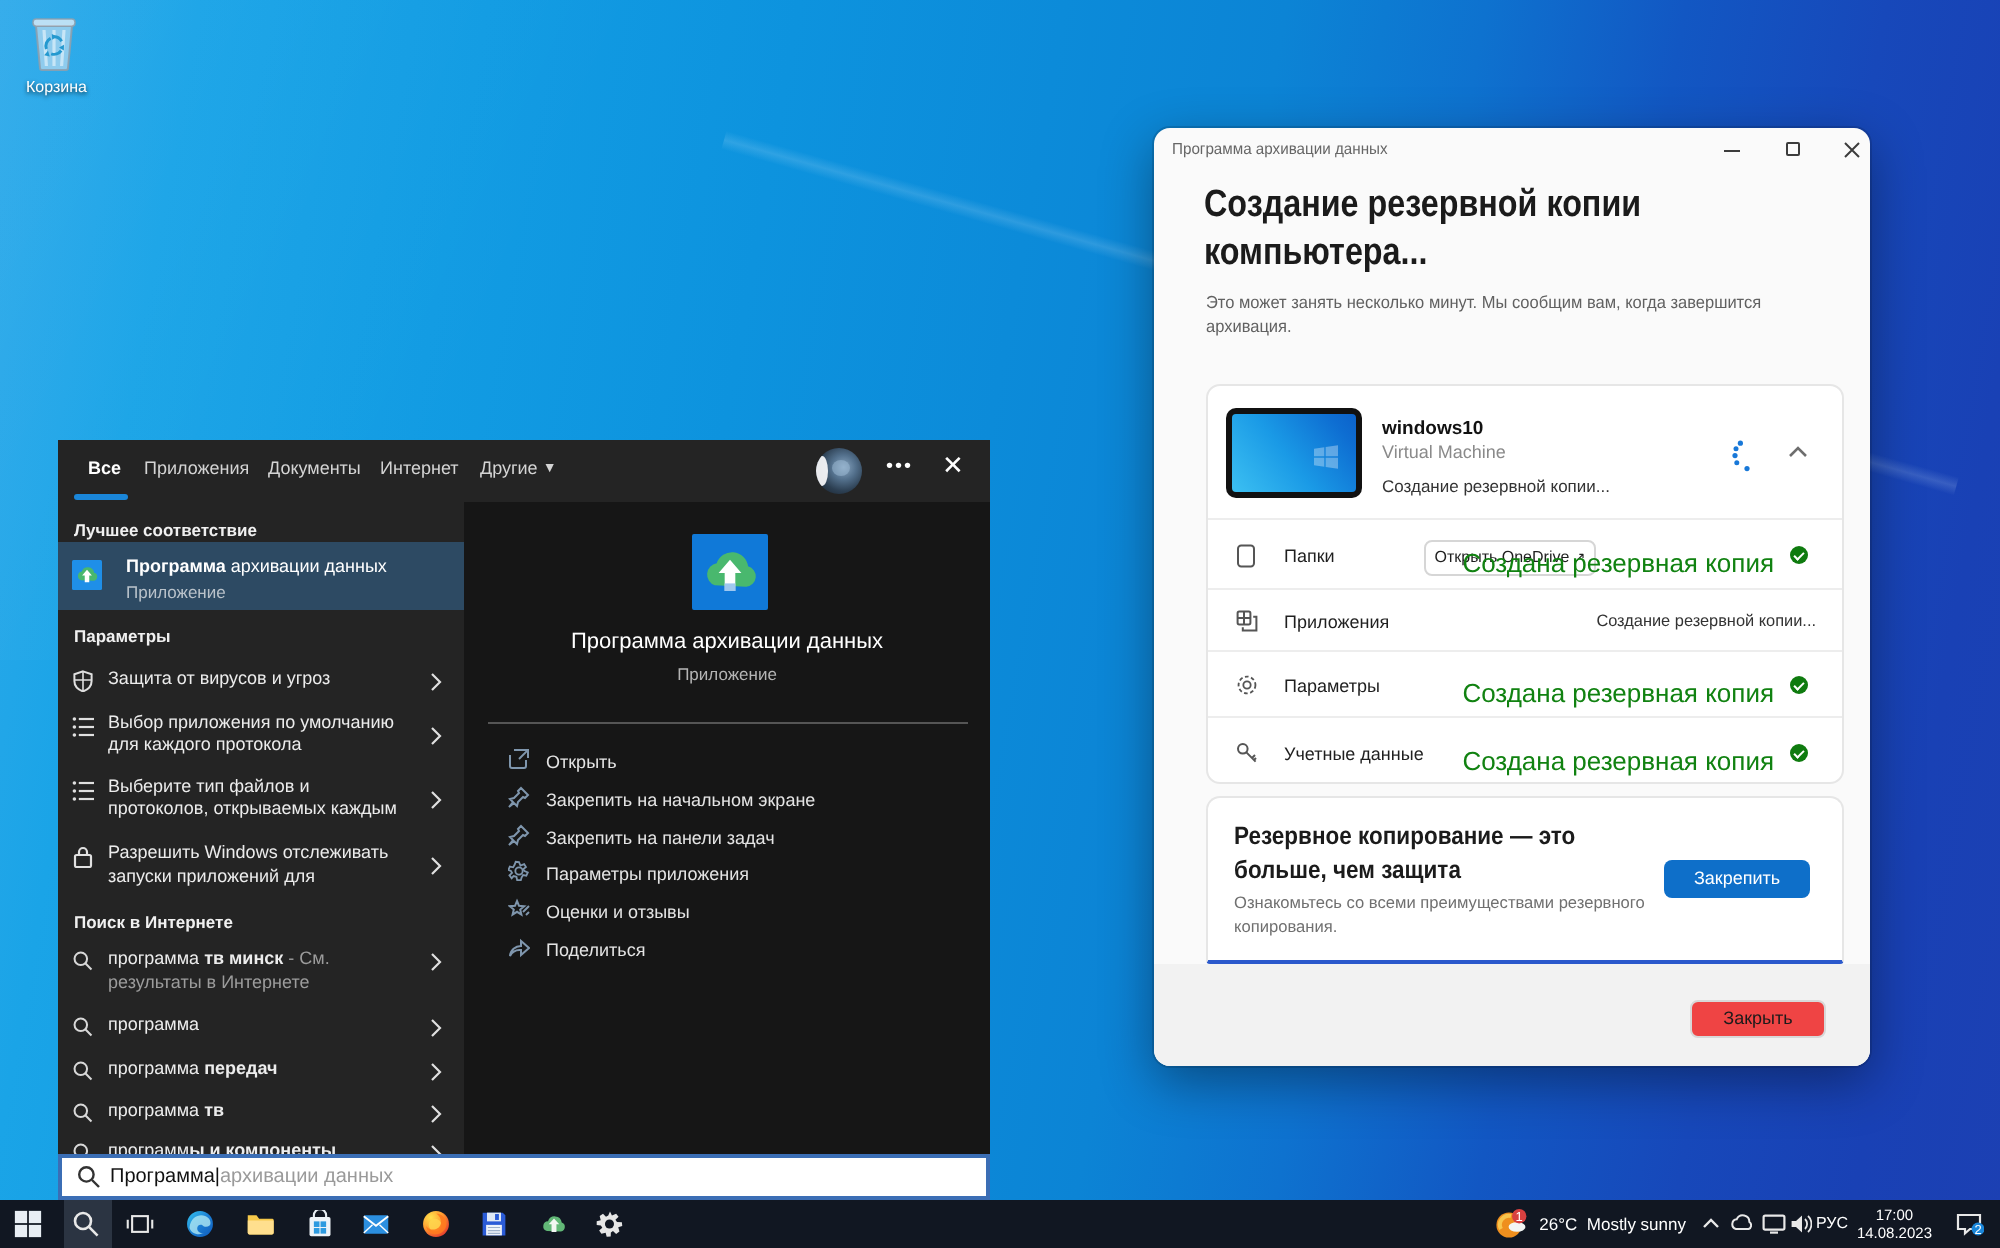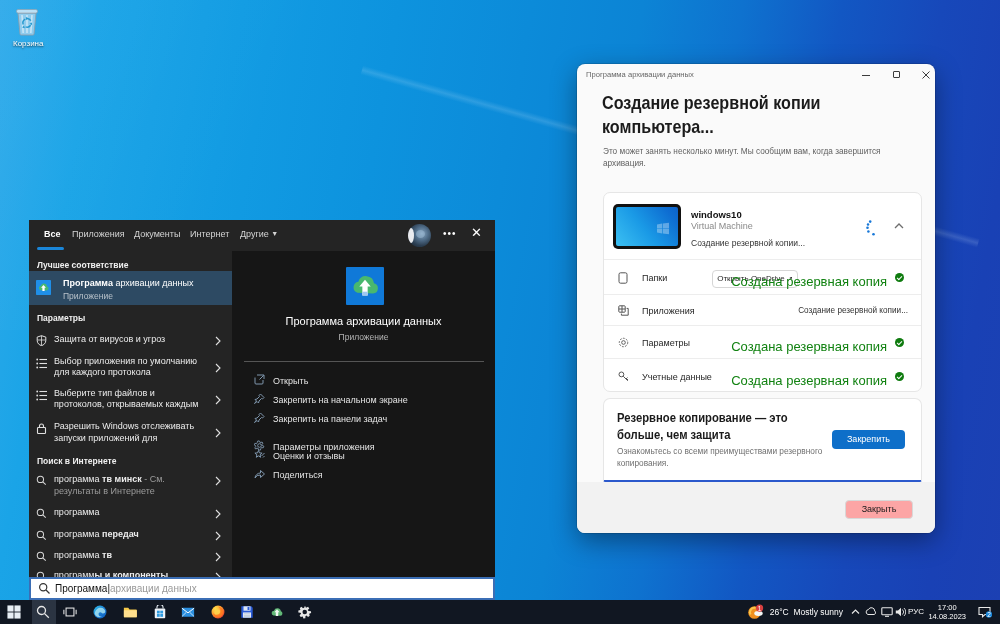--- a/index.html
+++ b/index.html
@@ -81,21 +81,21 @@
 #spin { position:absolute; left:260px; top:26px; width:17px; height:17px; }
 #carets { position:absolute; left:314px; top:24px; color:#444; font-size:9px; }
 
 #onedrive-btn { position:absolute; left:108px; top:10px; width:86px; height:18px; background:#fff; border:1px solid #d6d6d6; border-radius:4px; font-size:8px; color:#1f1f1f; text-align:center; line-height:16px; white-space:nowrap; }
 
 #c2h { position:absolute; left:13px; top:11px; font-size:12.5px; font-weight:bold; color:#1b1b1b; line-height:17px; transform:scaleX(0.9); transform-origin:0 0; white-space:nowrap; }
 #c2p { position:absolute; left:13px; top:47px; width:230px; font-size:8.3px; color:#707070; line-height:11.5px; }
 #btn-more { position:absolute; left:228px; top:31px; width:73px; height:19px; background:#0e6fc9; border-radius:4px; color:#fff; font-size:9px; text-align:center; line-height:19px; }
 
 #wfoot { position:absolute; left:0; right:0; bottom:0; height:51px; background:#f2f2f2; border-radius:0 0 8px 8px; }
-#btn-close { position:absolute; right:22px; top:18px; width:68px; height:19px; background:#fca5a5; border:1px solid #d8d8d8; border-radius:4px; font-size:9px; color:#1b1b1b; text-align:center; line-height:17px; }
+#btn-close { position:absolute; right:22px; top:18px; width:68px; height:19px; background:#ef4444; border:1px solid #d8d8d8; border-radius:4px; font-size:9px; color:#1b1b1b; text-align:center; line-height:17px; }
 
 
 #comss { position:absolute; left:789px; top:518px; width:200px; height:60px; }
 #comss .t { position:absolute; left:0; top:4px; font-size:34px; font-weight:bold; letter-spacing:0px; color:rgba(82,82,88,.5); transform:scale(0.98,1.05); transform-origin:0 0; }
 #comss .sq { position:absolute; left:128px; top:2px; width:46px; height:48px; background:rgba(230,95,95,.52); }
 #comss .one { position:absolute; left:139px; top:-6px; font-size:52px; font-weight:bold; color:rgba(165,182,215,.8); }
 
 
 #taskbar { position:absolute; left:0; top:600px; width:1000px; height:24px; background:#111722; color:#fff; }
 .tbi { position:absolute; top:5px; width:14px; height:14px; }
@@ -380,21 +380,21 @@
       <div class="pact" style="top:141.5px;"><svg class="pic" width="11" height="11" viewBox="0 0 11 11">
             <g stroke="#7f96ad" stroke-width="1" fill="none">
               <path d="M6.5 1 l3.5 3.5 -1.5 1.5 -1 -0.5 -2.5 2.5 -0.5 2 -1.5 -1.5 -2.5 2 2 -2.5 -1.5 -1.5 2 -0.5 2.5 -2.5 -0.5 -1 Z"></path>
             </g>
           </svg><span>Закрепить на начальном экране</span></div>
       <div class="pact" style="top:160.5px;"><svg class="pic" width="11" height="11" viewBox="0 0 11 11">
             <g stroke="#7f96ad" stroke-width="1" fill="none">
               <path d="M6.5 1 l3.5 3.5 -1.5 1.5 -1 -0.5 -2.5 2.5 -0.5 2 -1.5 -1.5 -2.5 2 2 -2.5 -1.5 -1.5 2 -0.5 2.5 -2.5 -0.5 -1 Z"></path>
             </g>
           </svg><span>Закрепить на панели задач</span></div>
-      <div class="pact" style="top:189px;"><svg class="pic" width="11" height="11" viewBox="0 0 12 12">
+      <div class="pact" style="top:179px;"><svg class="pic" width="11" height="11" viewBox="0 0 12 12">
             <g stroke="#7f96ad" stroke-width="1" fill="none">
               <circle cx="6" cy="6" r="2"></circle>
               <path d="M6 1.2 L6.8 3 L8.8 2.2 L9.8 3.8 L8.4 5 L9 6 L10.8 6.8 L10 8.6 L8.2 8.2 L7.4 9.6 L7 11 H5 L4.6 9.2 L3 8.8 L2 10 L0.8 8.4 L2.2 7 L1.6 6 L0.2 5.4 L1 3.6 L2.8 4 L3.6 2.6 L4.2 1 Z"></path>
             </g>
           </svg><span>Параметры приложения</span></div>
       <div class="pact" style="top:198px;"><svg class="pic" width="11" height="11" viewBox="0 0 11 11">
             <g stroke="#7f96ad" stroke-width="1" fill="none">
               <path d="M4.5 1.5 l1 2.4 2.6 0.2 -2 1.7 0.6 2.5 -2.2 -1.4 -2.2 1.4 0.6 -2.5 -2 -1.7 2.6 -0.2 Z"></path>
               <path d="M7.5 7 L10.5 4 M9 8.5 l1.5 -1.5"></path>
             </g>

